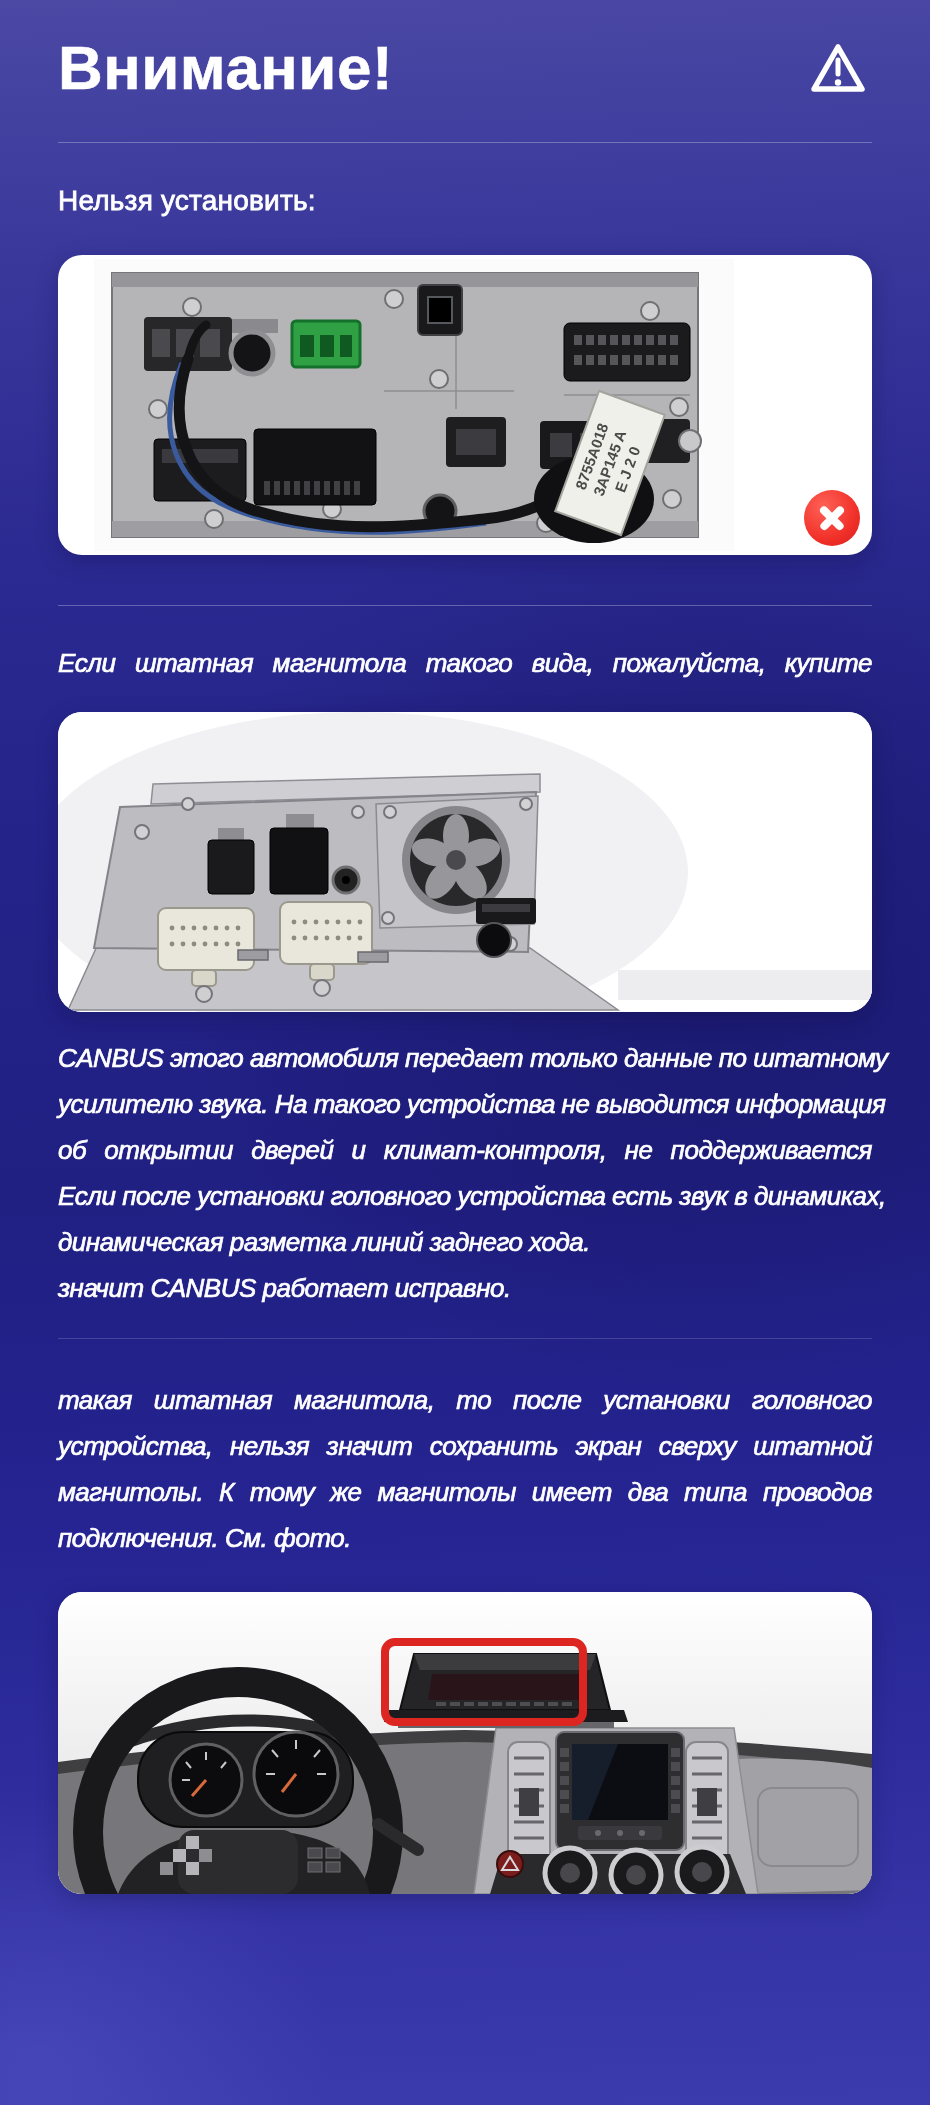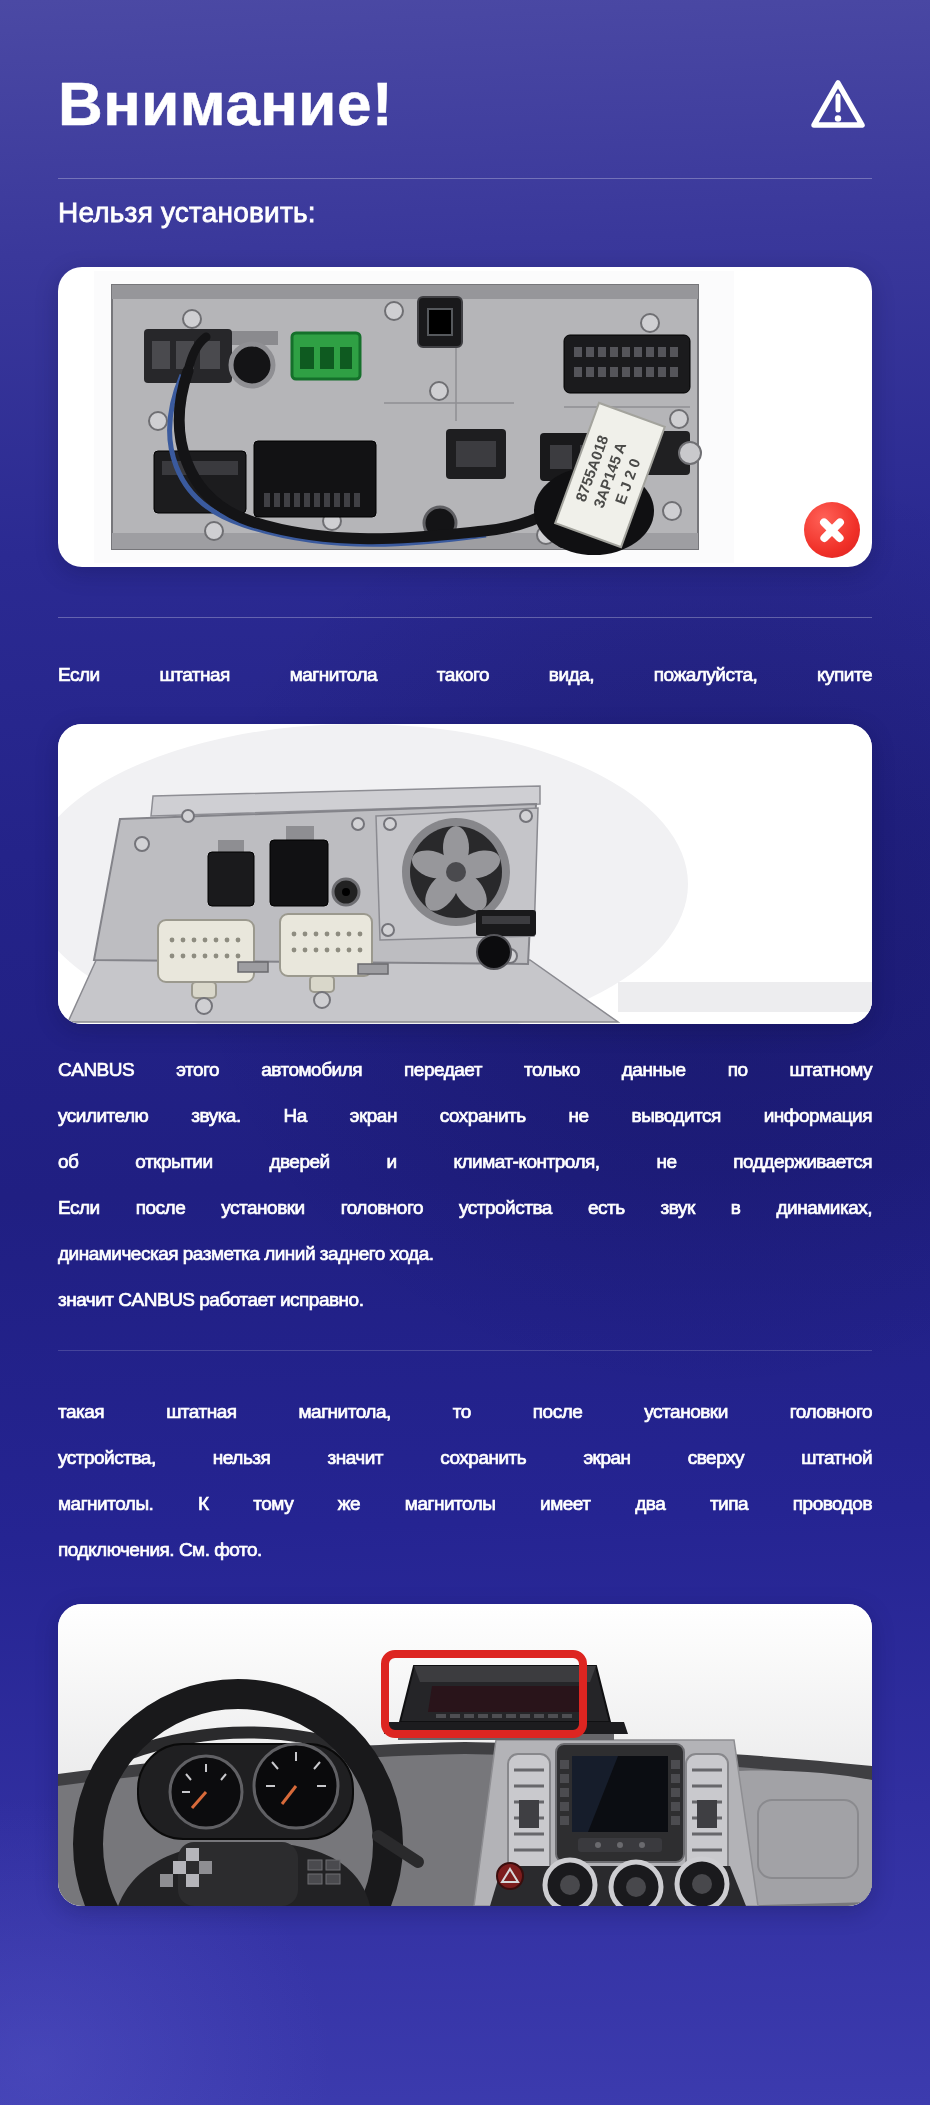--- a/index.html
+++ b/index.html
@@ -4,48 +4,48 @@
 <style>
   * { margin: 0; padding: 0; box-sizing: border-box; }
   html, body { width: 930px; }
   body {
     font-family: "Liberation Sans", sans-serif;
     color: #ffffff;
   }
   .page {
     width: 930px;
     height: 2105px;
-    padding: 72px 58px 70px 58px;
+    padding: 36px 58px 70px 58px;
     overflow: hidden;
     background:
       radial-gradient(760px 680px at 76% 44%, rgba(8,8,60,0.30), rgba(8,8,60,0) 70%),
       radial-gradient(420px 380px at 4% 98%, rgba(110,110,225,0.25), rgba(110,110,225,0) 70%),
       linear-gradient(178deg, #4b49a4 0%, #3a389b 12%, #2b2a92 26%, #242389 40%,
                       #201f82 56%, #252492 72%, #312fa0 86%, #3c3bae 100%);
   }
   .header { display: flex; align-items: center; justify-content: space-between; height: 64px; }
   .title {
     font-size: 62px; line-height: 64px; font-weight: 700; letter-spacing: 0.5px;
     -webkit-text-stroke: 0.5px #ffffff;
   }
   .warn-icon { width: 64px; height: 58px; margin-right: 2px; flex: 0 0 auto; }
   .divider { border: none; border-top: 1px solid rgba(255,255,255,0.28); height: 0; margin-top: 42px; }
   .divider.d2 { margin-top: 50px; }
   .divider.d3 { margin-top: 27px; border-top-color: rgba(255,255,255,0.16); }
   .label {
-    margin-top: 17px; font-size: 28px; line-height: 34px; font-weight: 400;
+    margin-top: 41px; font-size: 28px; line-height: 34px; font-weight: 400;
     letter-spacing: 0.2px; -webkit-text-stroke: 0.8px #ffffff;
   }
   .para { margin-top: 34px; }
   .para.canbus { margin-top: 23px; }
   .para.pajero { margin-top: 38px; }
   .tline {
-    font-size: 19px; line-height: 46px; font-weight: 400; letter-spacing: -0.5px;
+    font-size: 26px; line-height: 46px; font-weight: 400; letter-spacing: -0.5px;
     -webkit-text-stroke: 0.7px #ffffff;
-    text-align: justify; text-align-last: justify; white-space: nowrap;
+    text-align: justify; text-align-last: justify; white-space: nowrap; font-style: italic;
   }
   .tline.end { text-align-last: left; }
   .card {
     position: relative; width: 814px; height: 300px; background: #ffffff;
     border-radius: 24px; overflow: hidden;
     box-shadow: 0 6px 22px rgba(10,10,50,0.25);
   }
   .card.c1 { margin-top: 37px; }
   .card.c2 { margin-top: 26px; }
   .card.c3 { margin-top: 31px; height: 302px; }
@@ -280,21 +280,21 @@
       </g>
       <g fill="#9d9da1" stroke="#6a6a6e" stroke-width="1.5">
         <rect x="180" y="238" width="30" height="10"></rect>
           <rect x="300" y="240" width="30" height="10"></rect>
       </g>
     </svg>
   </div>
 
   <div class="para canbus">
     <div class="tline">CANBUS этого автомобиля передает только данные по штатному</div>
-    <div class="tline">усилителю звука. На экран сохранить не выводится информация</div>
+    <div class="tline">усилителю звука. На такого устройства не выводится информация</div>
     <div class="tline">об открытии дверей и климат-контроля, не поддерживается</div>
     <div class="tline">Если после установки головного устройства есть звук в динамиках,</div>
     <div class="tline end">динамическая разметка линий заднего хода.</div>
     <div class="tline end">значит CANBUS работает исправно.</div>
   </div>
 
   <hr class="divider d3">
 
   <div class="para pajero">
     <div class="tline">такая штатная магнитола, то после установки головного</div>

